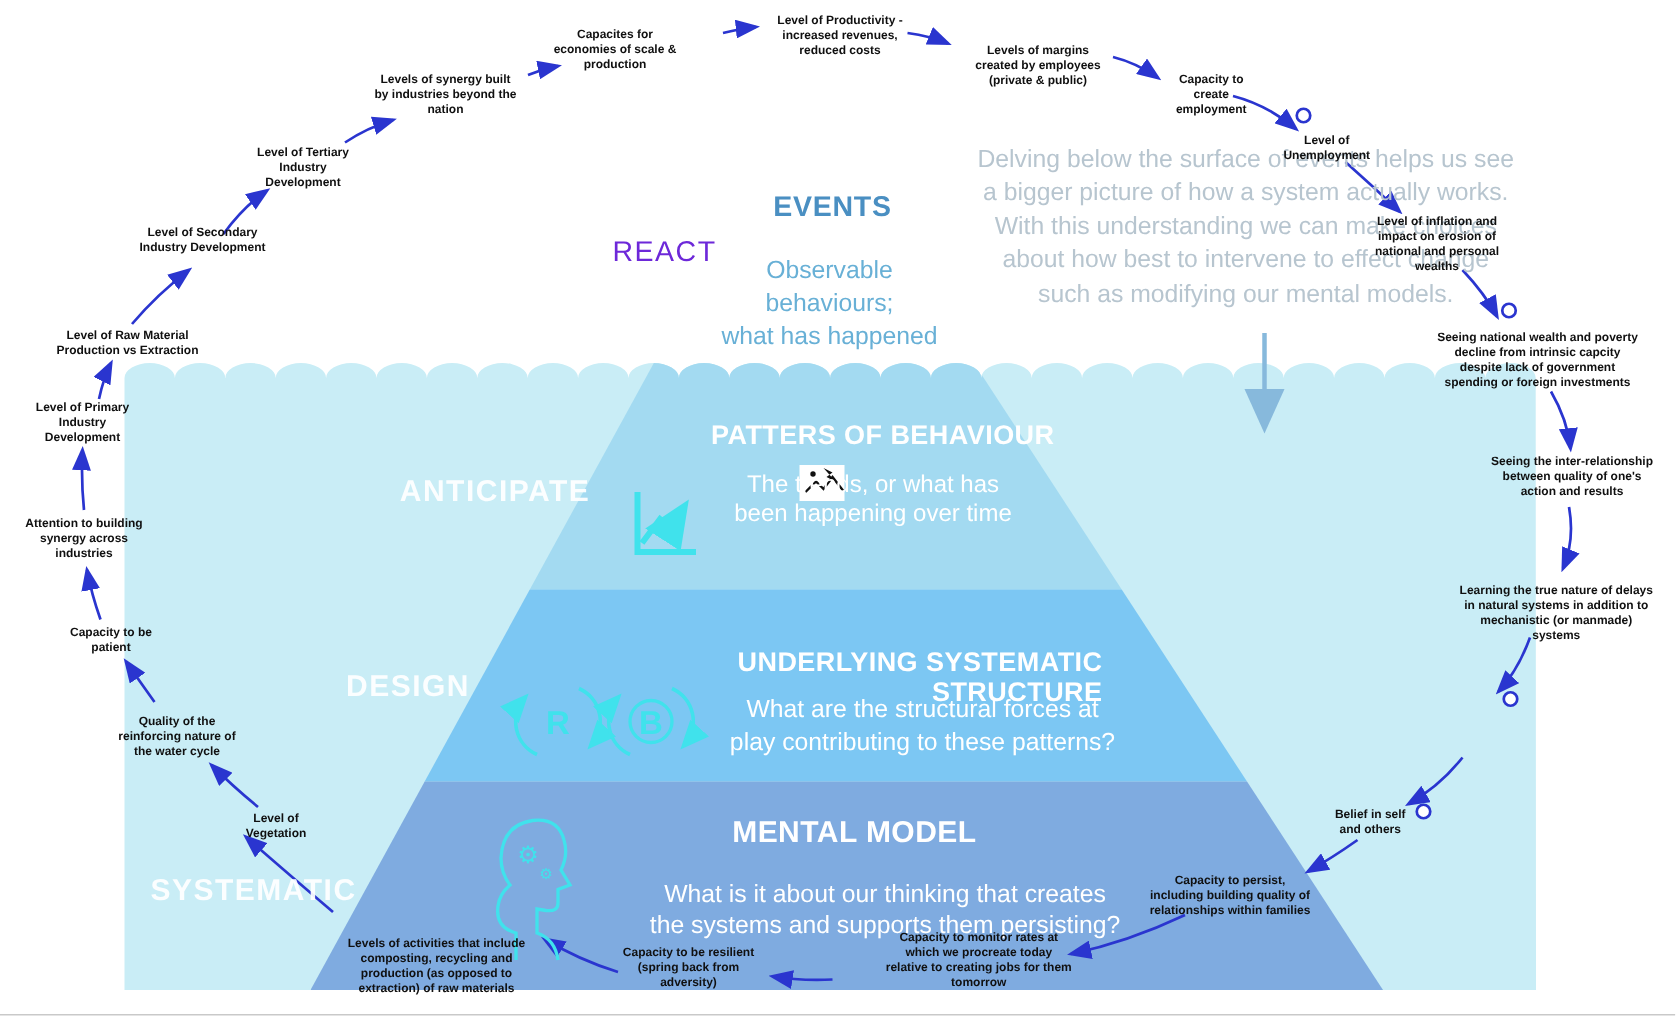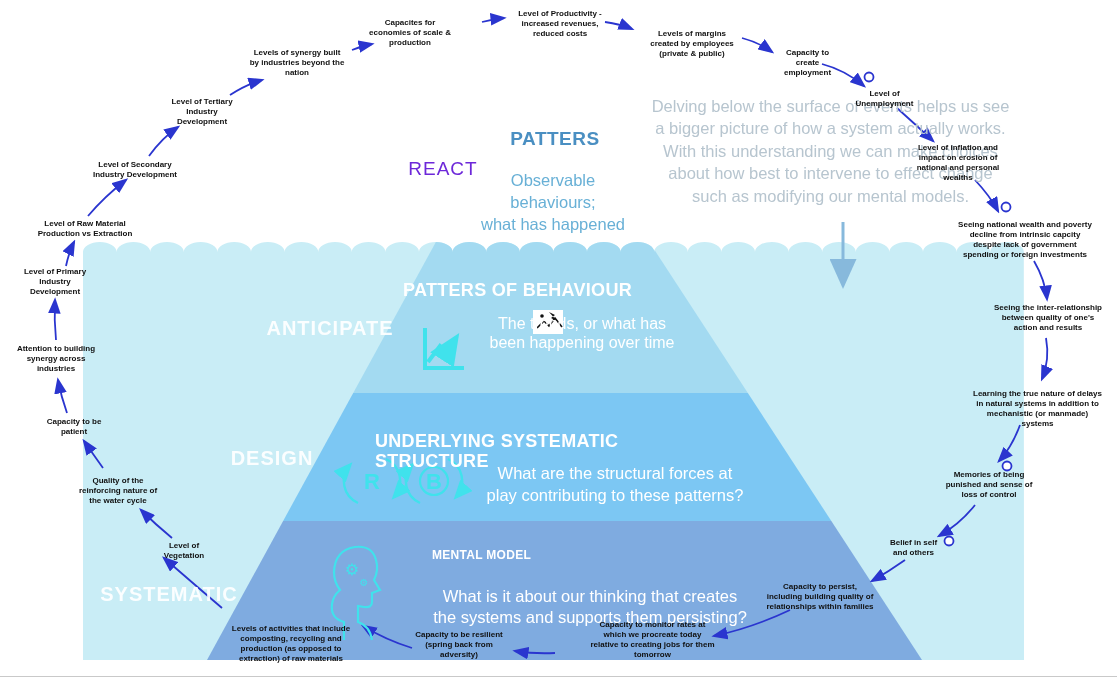--- a/index.html
+++ b/index.html
@@ -4,21 +4,21 @@
 <style>
   html,body{margin:0;padding:0;background:#ffffff;}
   #stage{position:relative;width:1117px;height:679px;background:#ffffff;overflow:hidden;
          font-family:"Liberation Sans",sans-serif;}
   #stage svg{position:absolute;left:0;top:0;}
   .node{position:absolute;font:700 8px/10px "Liberation Sans",sans-serif;color:#101010;
         text-align:center;white-space:pre-line;}
   .verb{position:absolute;font:700 20px/22px "Liberation Sans",sans-serif;
         color:rgba(255,255,255,0.92);text-align:center;letter-spacing:1px;}
   .stage-h{position:absolute;font:700 18px/20px "Liberation Sans",sans-serif;color:#ffffff;
-        text-align:left;letter-spacing:.3px;}
+        text-align:right;letter-spacing:.3px;}
   .stage-d{position:absolute;font:400 16.5px/22px "Liberation Sans",sans-serif;color:#ffffff;
         text-align:center;white-space:pre-line;}
   .events-h{position:absolute;left:495px;top:128px;width:120px;text-align:center;
         font:700 19px/21px "Liberation Sans",sans-serif;color:#4a8fc2;letter-spacing:.5px;}
   .events-d{position:absolute;left:458px;top:169px;width:190px;text-align:center;
         font:400 16.5px/22px "Liberation Sans",sans-serif;color:#68b0d6;white-space:pre-line;}
   .react{position:absolute;left:403px;top:158px;width:80px;text-align:center;
         font:400 19px/21px "Liberation Sans",sans-serif;color:#6d28d9;letter-spacing:1px;}
   .annotation{position:absolute;left:598px;top:95px;width:465px;text-align:center;
         font:400 16.5px/22.4px "Liberation Sans",sans-serif;color:#b7c5cf;white-space:pre-line;}
@@ -119,21 +119,21 @@
       <text x="434" y="489" font-family="Liberation Sans, sans-serif" font-size="22" font-weight="bold" fill="#40e2ec" text-anchor="middle">B</text>
     </g>
 
     <g>
       <path d="M344,640 L344,622 Q330,618 332,604 Q333,596 340,590 Q334,582 334,572 Q335,550 355,547 Q372,545 376,560 Q379,570 374,580 L380,590 L372,593 L372,602 Q372,608 364,607 L358,606 L358,622 Q370,626 372,640" stroke="#40e2ec" stroke-width="2.2" fill="none"></path>
       <text x="352" y="575" font-family="DejaVu Sans, sans-serif" font-size="16" fill="#40e2ec" text-anchor="middle">⚙</text>
       <text x="364" y="586" font-family="DejaVu Sans, sans-serif" font-size="10" fill="#40e2ec" text-anchor="middle">⚙</text>
     </g>
   </svg>
 
-  <div class="events-h">PATTERS</div>
+  <div class="events-h">EVENTS</div>
   <div class="react">REACT</div>
   <div class="events-d">Observable
 behaviours;
 what has happened</div>
   <div class="annotation">Delving below the surface of events helps us see
 a bigger picture of how a system actually works.
 With this understanding we can make choices
 about how best to intervene to effect change
 such as modifying our mental models.</div>
 
@@ -141,27 +141,27 @@
   <div class="stage-h" style="left:403px;top:280px;width:300px;">PATTERS OF BEHAVIOUR</div>
   <div class="stage-d" style="left:482px;top:314px;width:200px;font-size:16px;line-height:19px;">The trends, or what has
 been happening over time</div>
 
   <div class="verb" style="left:212px;top:447px;width:120px;">DESIGN</div>
   <div class="stage-h" style="left:375px;top:412px;width:360px;margin-top:19px;">UNDERLYING SYSTEMATIC STRUCTURE</div>
   <div class="stage-d" style="left:450px;top:462px;width:330px;">What are the structural forces at
 play contributing to these patterns?</div>
 
   <div class="verb" style="left:89px;top:583px;width:160px;">SYSTEMATIC</div>
-  <div class="stage-h" style="left:432px;top:545px;width:200px;font-size:12px;">MENTAL MODEL</div>
+  <div class="stage-h" style="left:451px;top:545px;width:200px;font-size:20px;">MENTAL MODEL</div>
   <div class="stage-d" style="left:410px;top:586px;width:360px;line-height:21px;">What is it about our thinking that creates
 the systems and supports them persisting?</div>
 
   <div class="node" style="left:19px;top:219px;width:132px;">Level of Raw Material
 Production vs Extraction</div>
-  <div class="node" style="left:67px;top:160px;width:136px;">Level of Secondary
+  <div class="node" style="left:67px;top:150px;width:136px;">Level of Secondary
 Industry Development</div>
   <div class="node" style="left:147px;top:97px;width:110px;">Level of Tertiary
 Industry
 Development</div>
   <div class="node" style="left:219px;top:48px;width:156px;">Levels of synergy built
 by industries beyond the
 nation</div>
   <div class="node" style="left:489px;top:9px;width:142px;">Level of Productivity -
 increased revenues,
 reduced costs</div>
@@ -184,23 +184,20 @@
 decline from intrinsic capcity
 despite lack of government
 spending or foreign investments</div>
   <div class="node" style="left:963px;top:303px;width:170px;">Seeing the inter-relationship
 between quality of one's
 action and results</div>
   <div class="node" style="left:950px;top:389px;width:175px;">Learning the true nature of delays
 in natural systems in addition to
 mechanistic (or manmade)
 systems</div>
-  <div class="node" style="left:914px;top:470px;width:150px;">Memories of being
-punished and sense of
-loss of control</div>
   <div class="node" style="left:866px;top:538px;width:95px;">Belief in self
 and others</div>
   <div class="node" style="left:555px;top:620px;width:195px;">Capacity to monitor rates at
 which we procreate today
 relative to creating jobs for them
 tomorrow</div>
   <div class="node" style="left:730px;top:582px;width:180px;">Capacity to persist,
 including building quality of
 relationships within families</div>
   <div class="node" style="left:385px;top:630px;width:148px;">Capacity to be resilient

